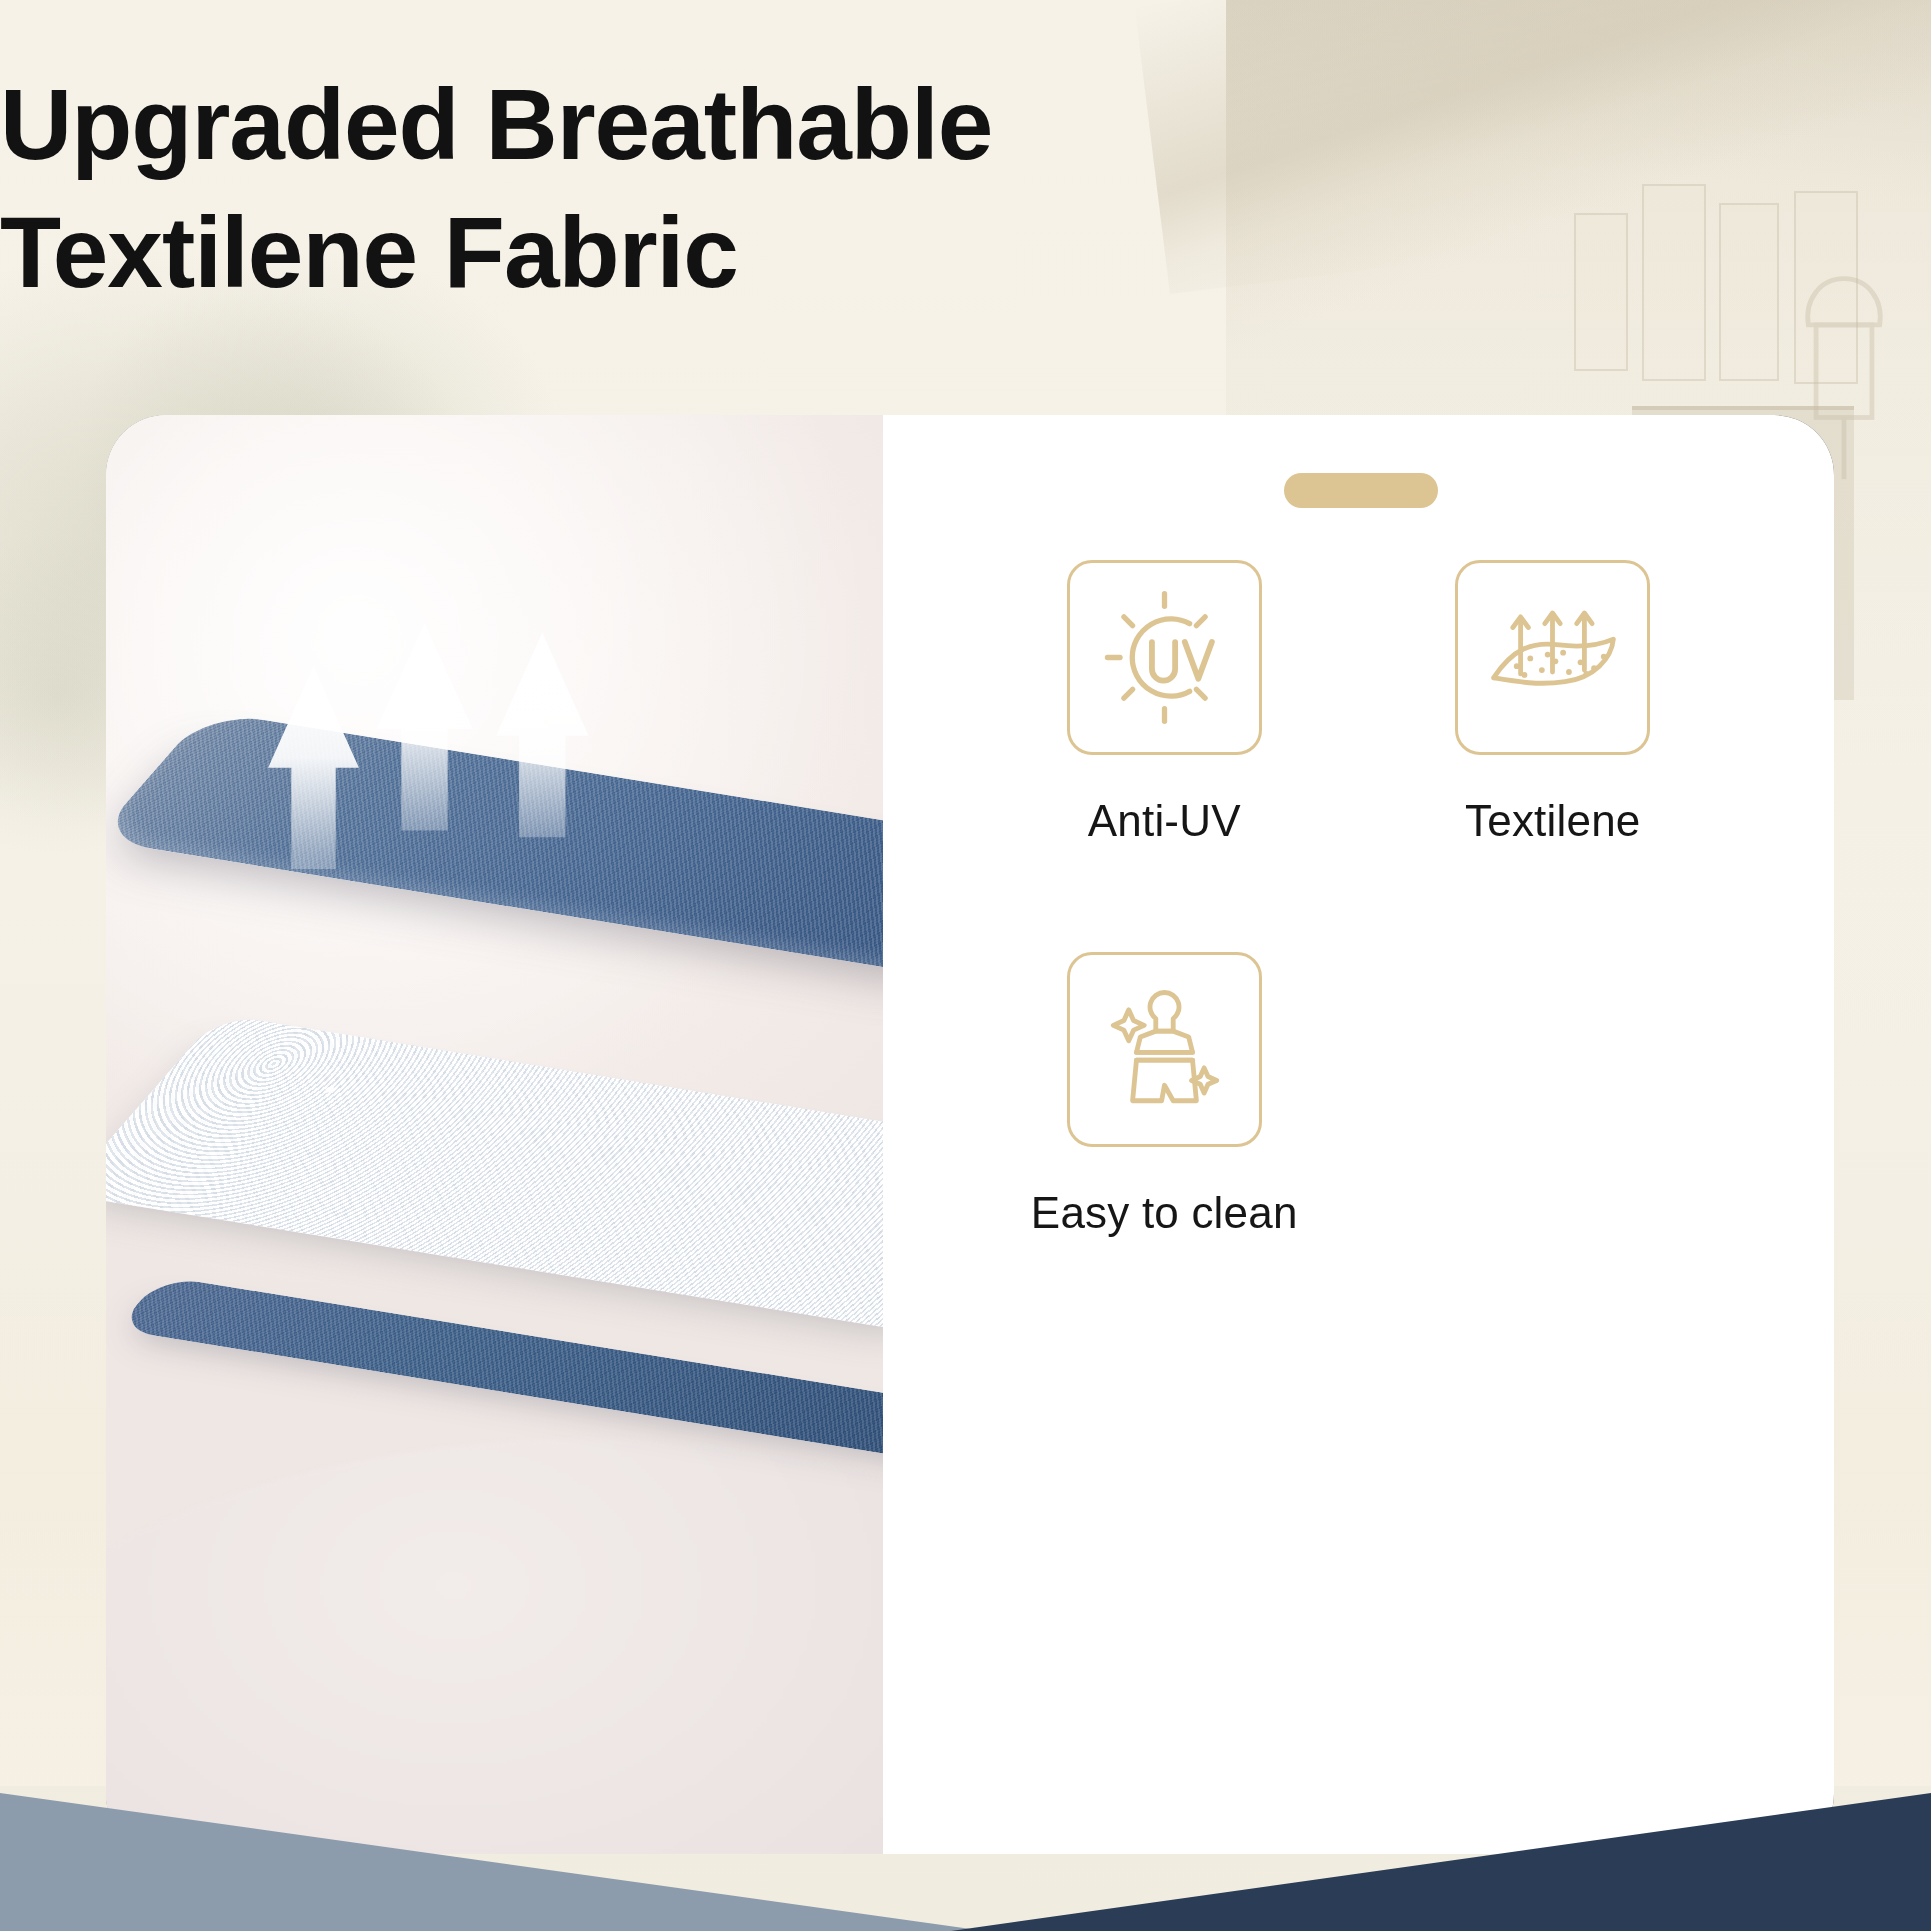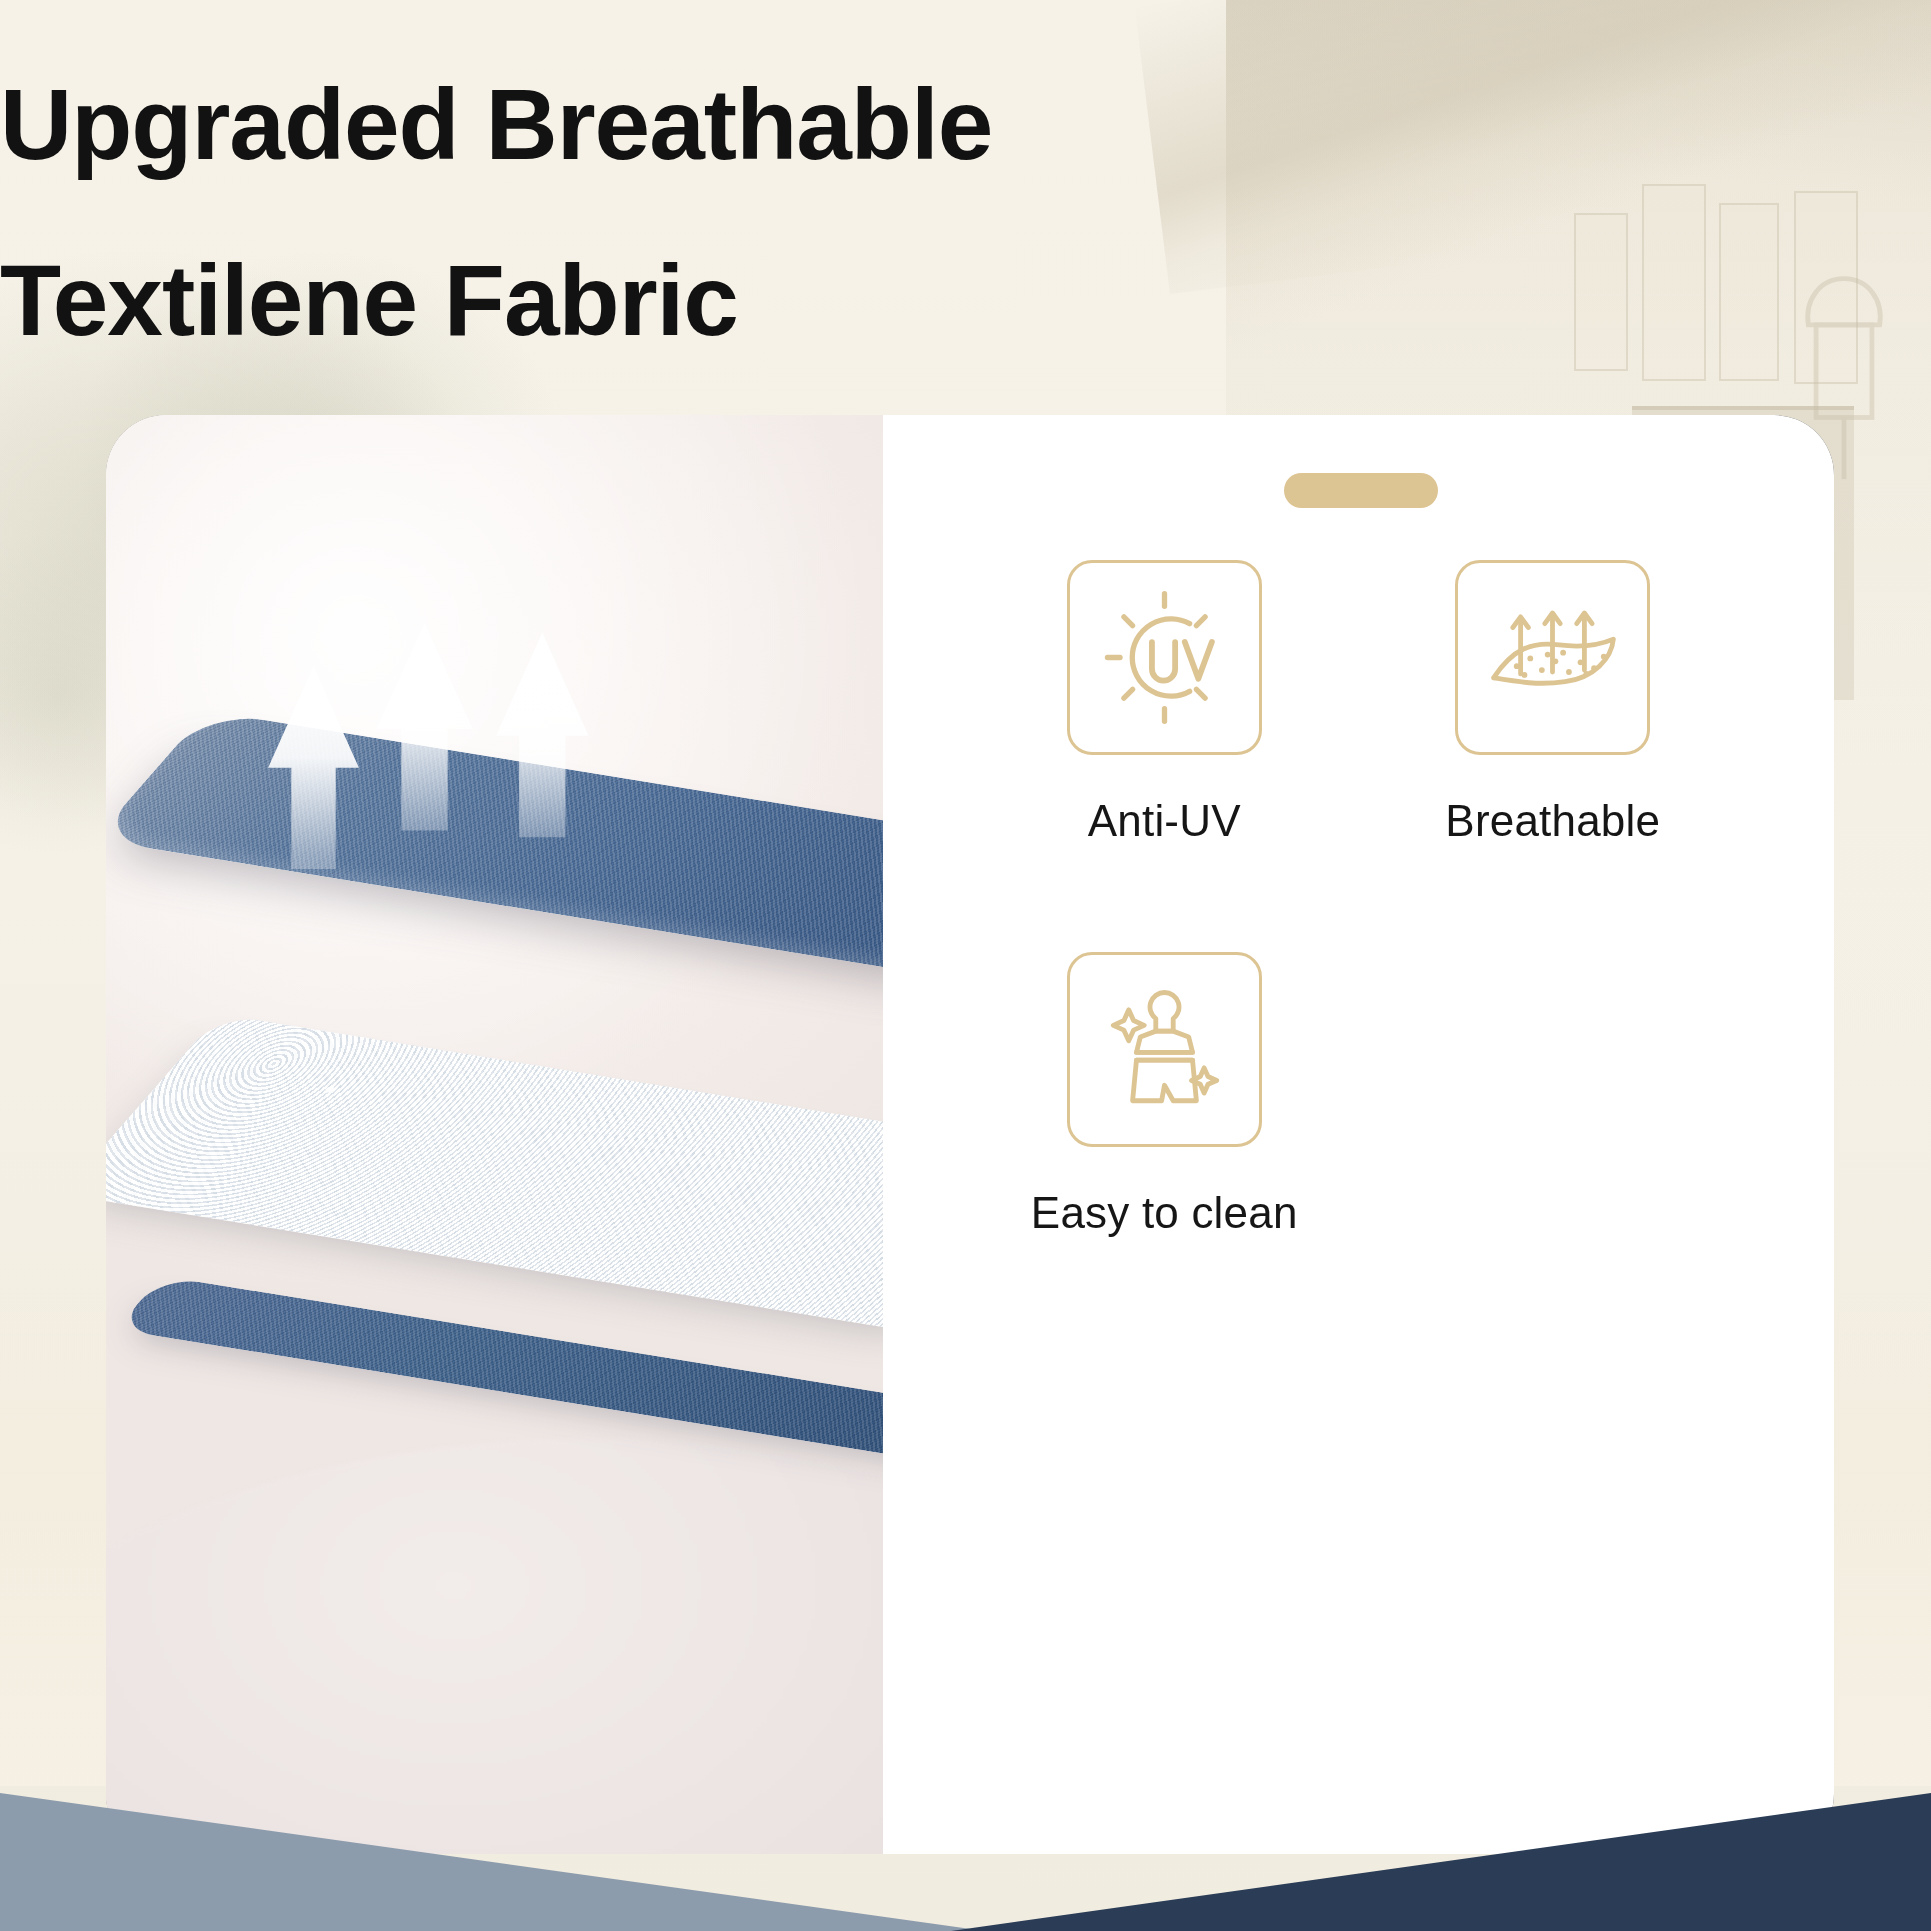--- a/index.html
+++ b/index.html
@@ -210,21 +210,21 @@
     position: absolute;
     left: 0; top: 60px;
     width: 1931px;
     text-align: left;
     font-size: 100px;
     font-weight: 700;
     line-height: 1.28;
     color: #121212;
     letter-spacing: -1px;
   }
-  .title .l2 { display: block; margin-top: 48px; }
+  .title .l2 { display: block; }
 
   
   .tri-left, .tri-right {
     position: absolute;
     bottom: 0;
     width: 0; height: 0;
   }
   .tri-left {
     left: 0;
     border-bottom: 138px solid #8d9cad;
@@ -337,21 +337,21 @@
               <g stroke="#ddc493" stroke-width="5" fill="none" stroke-linecap="round" stroke-linejoin="round">
                 <path d="M42 92 L42 34"></path>
                   <path d="M34 44 L42 33 L50 44"></path>
                 <path d="M75 90 L75 30"></path>
                   <path d="M67 40 L75 29 L83 40"></path>
                 <path d="M108 88 L108 30"></path>
                   <path d="M100 40 L108 29 L116 40"></path>
               </g>
             </svg>
           </div>
-          <div class="cell-label">Breathable</div>
+          <div class="cell-label">Textilene</div>
         </div>
 
         <div class="cell">
           <div class="icon-box">
             <svg width="145" height="145" viewBox="0 0 150 150">
               <g stroke="#ddc493" stroke-width="5" fill="none" stroke-linejoin="round" stroke-linecap="round">
                 <path d="M75 16 A15 15 0 0 1 84 43 L84 56 L66 56 L66 43 A15 15 0 0 1 75 16 Z"></path>
                 <path d="M66 56 L50 62 L46 78 L104 78 L100 62 L84 56 Z"></path>
                 <path d="M46 86 L104 86"></path>
                 <path d="M46 78 L104 78"></path>

